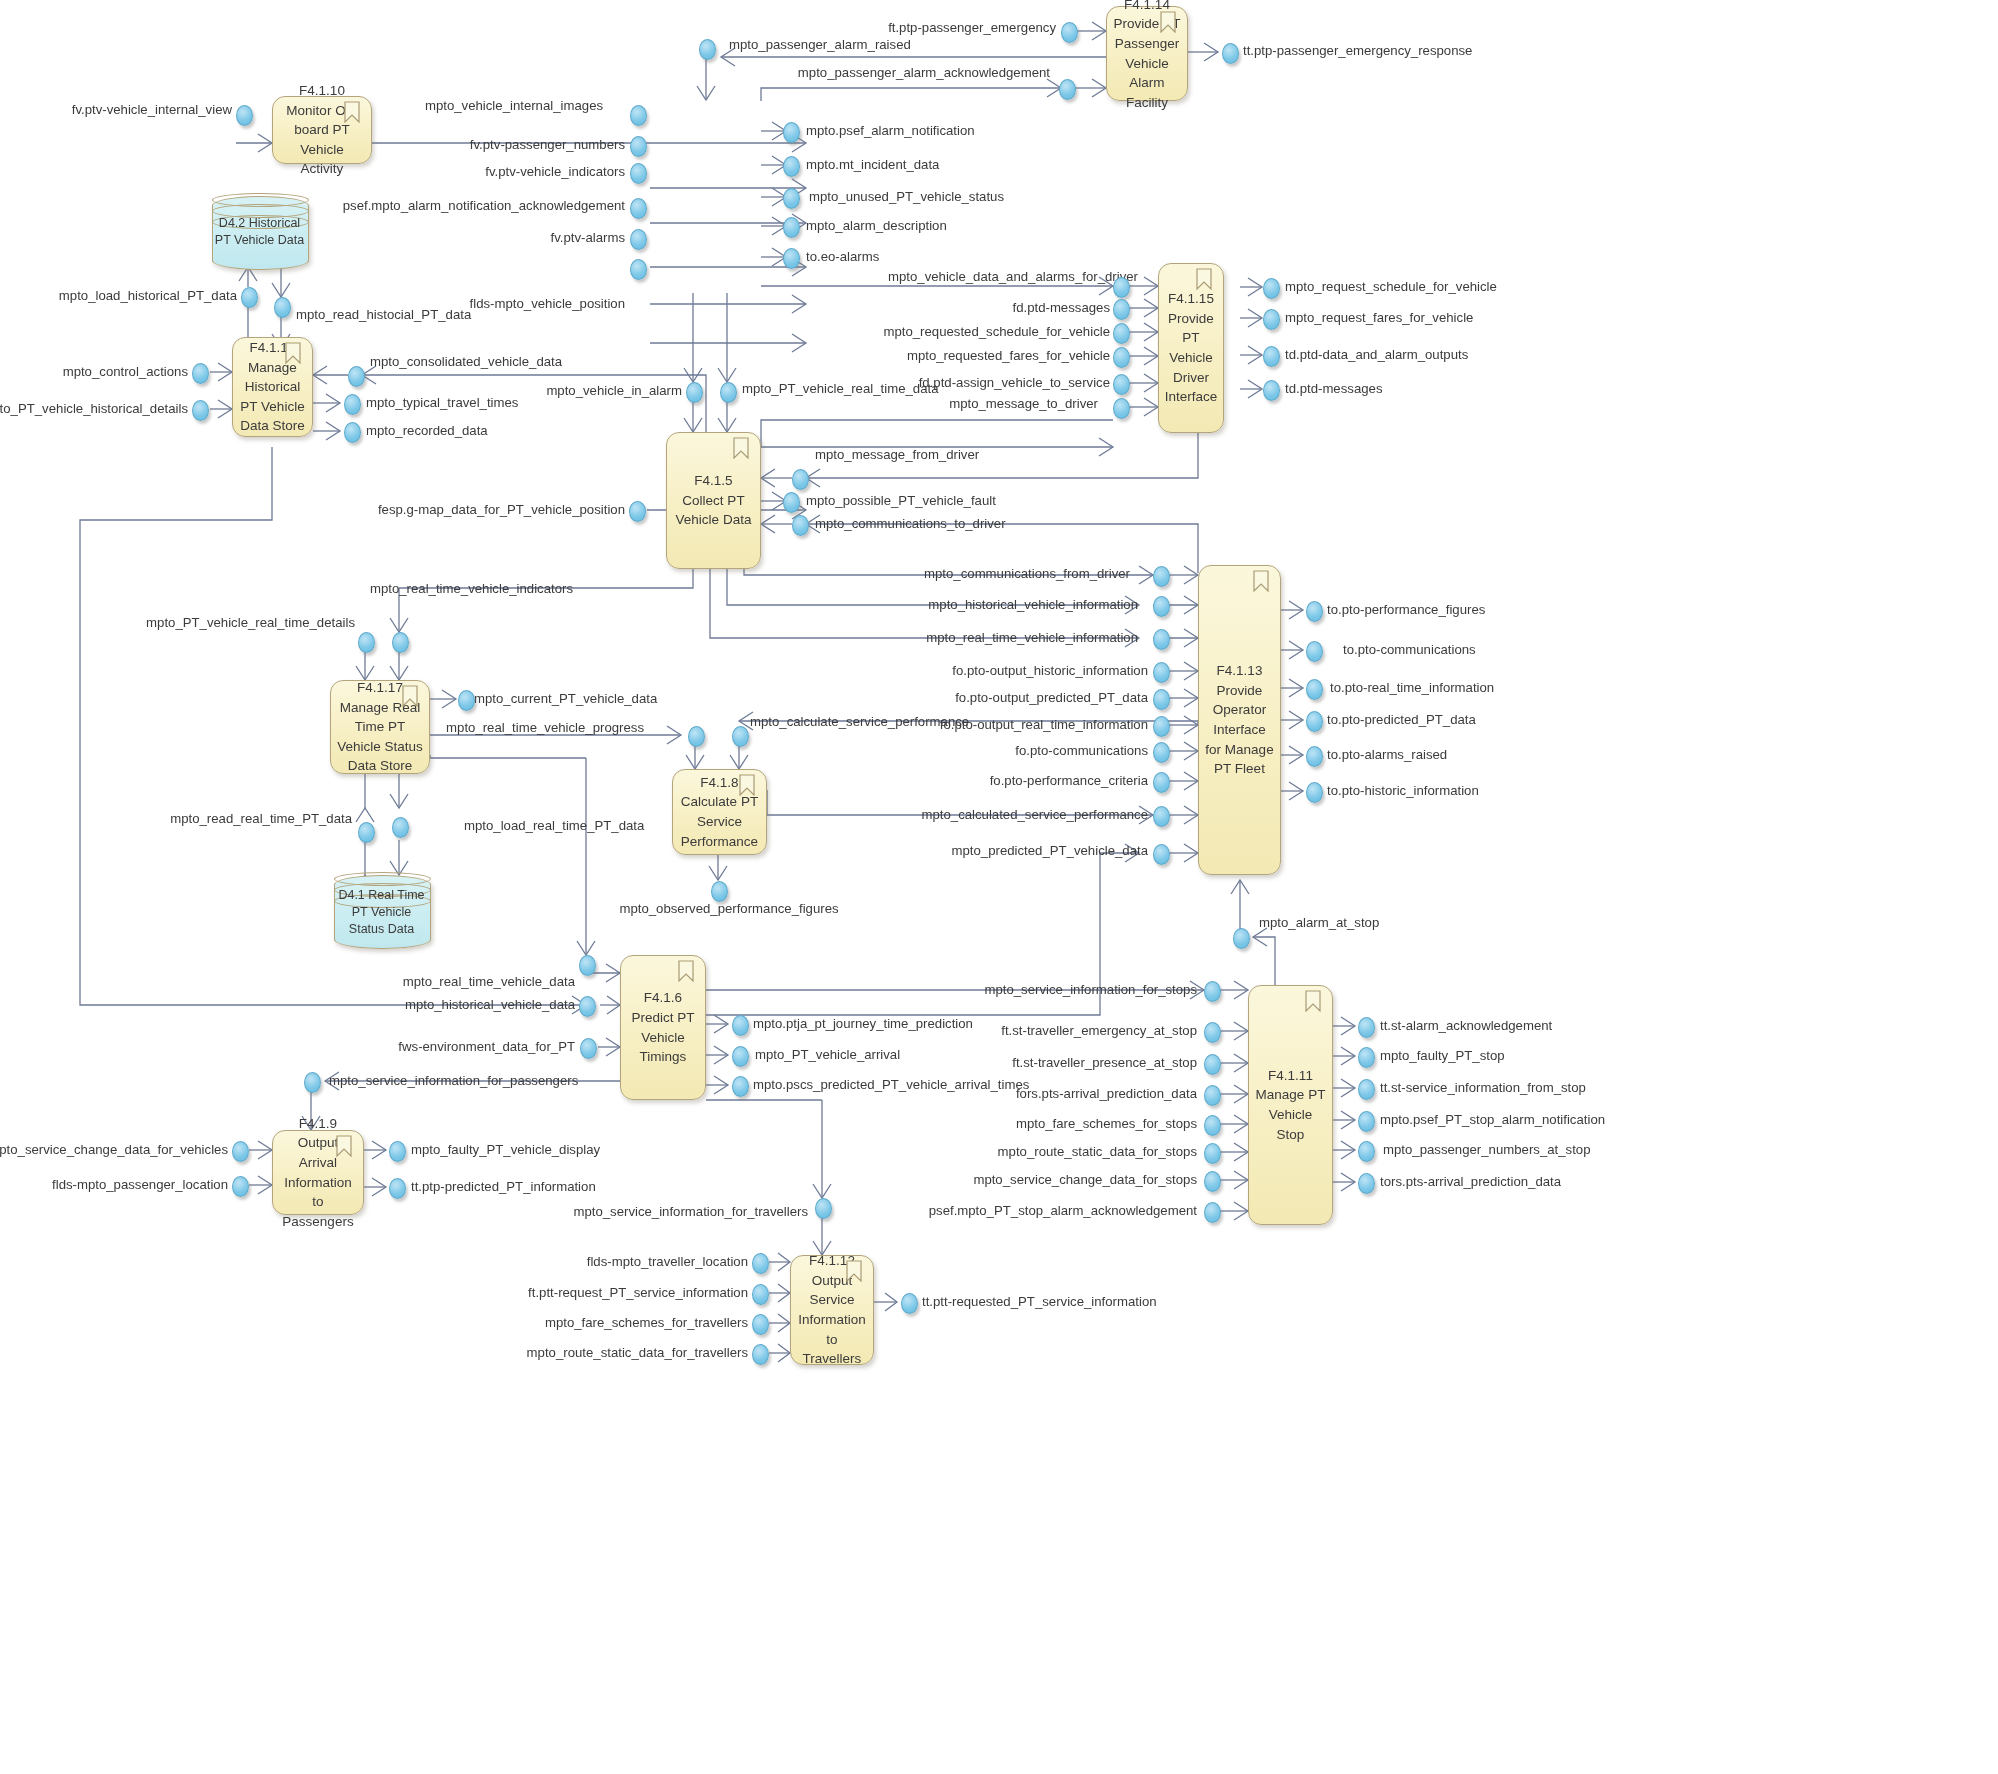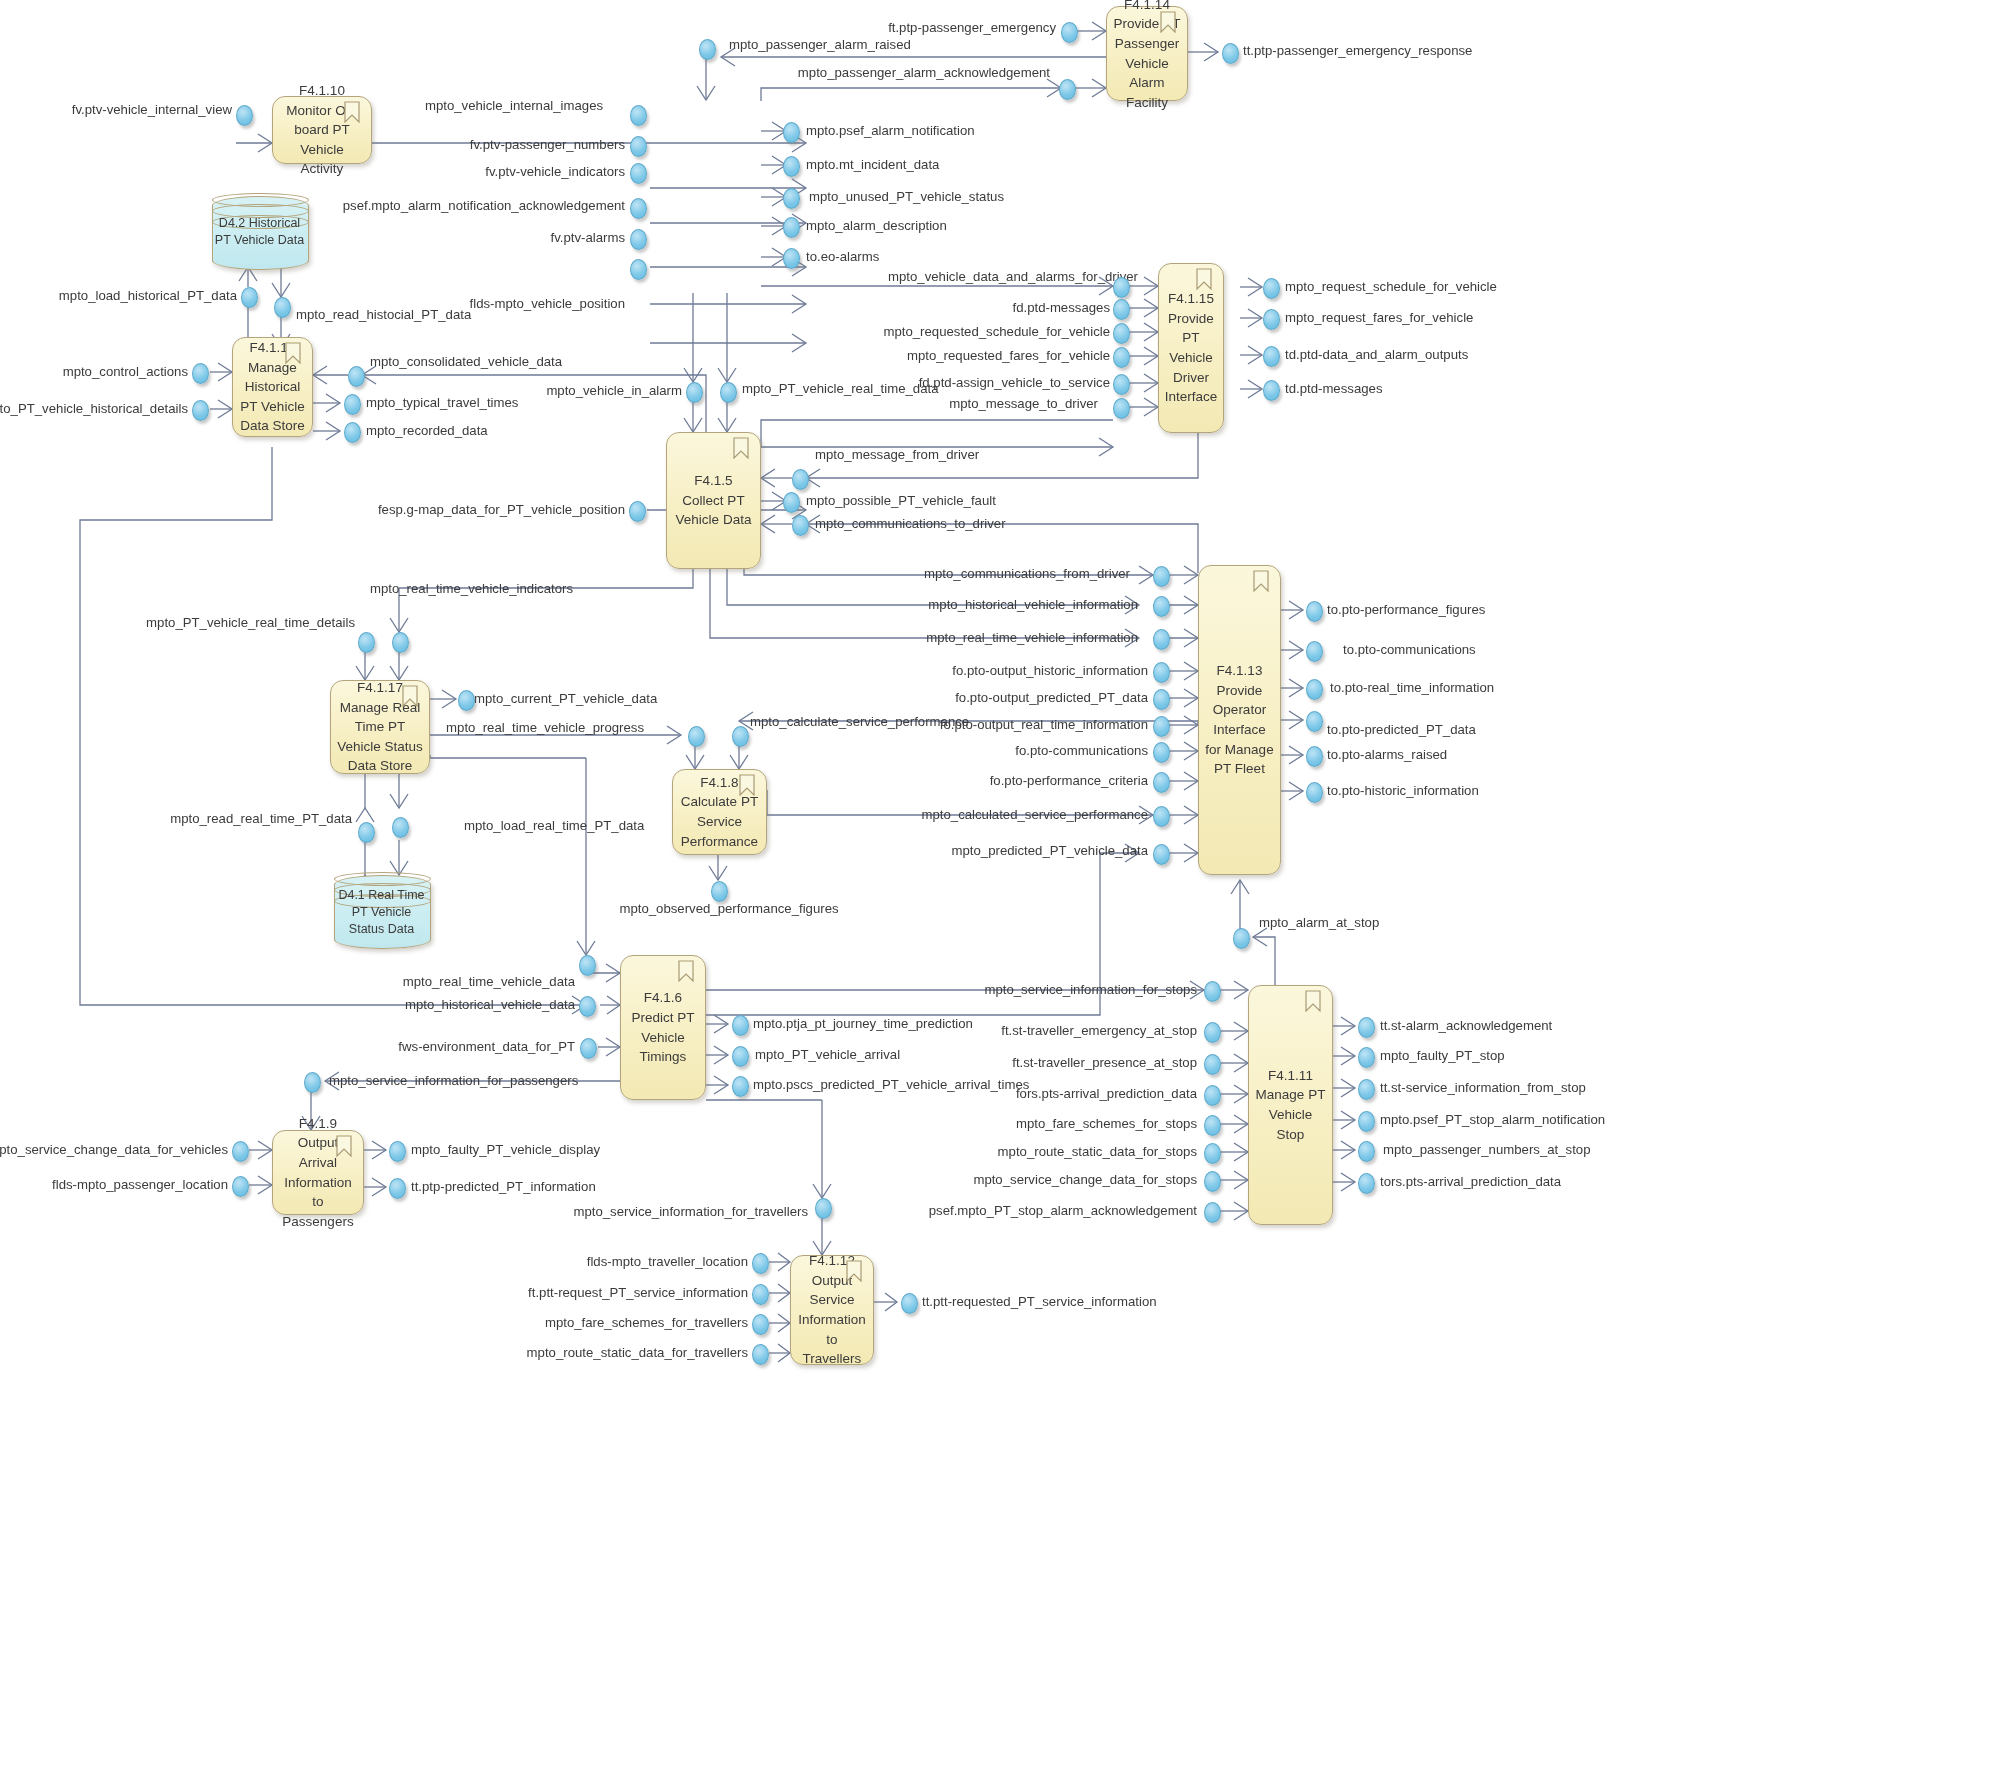--- a/index.html
+++ b/index.html
@@ -621,21 +621,21 @@
   <div class="lab r" style="left:1130px;top:574px;">mpto_communications_from_driver</div>
   <div class="lab r" style="left:355px;top:623px;">mpto_PT_vehicle_real_time_details</div>
   <div class="lab r" style="left:1138px;top:605px;">mpto_historical_vehicle_information</div>
   <div class="lab l" style="left:1327px;top:610px;">to.pto-performance_figures</div>
   <div class="lab r" style="left:1138px;top:638px;">mpto_real_time_vehicle_information</div>
   <div class="lab l" style="left:1327px;top:650px;margin-left:16px;">to.pto-communications</div>
   <div class="lab r" style="left:1148px;top:671px;">fo.pto-output_historic_information</div>
   <div class="lab l" style="left:1330px;top:688px;">to.pto-real_time_information</div>
   <div class="lab l" style="left:474px;top:699px;">mpto_current_PT_vehicle_data</div>
   <div class="lab r" style="left:1148px;top:698px;">fo.pto-output_predicted_PT_data</div>
-  <div class="lab l" style="left:1327px;top:720px;margin-top:10px;">to.pto-predicted_PT_data</div>
+  <div class="lab l" style="left:1327px;top:720px;">to.pto-predicted_PT_data</div>
   <div class="lab r" style="left:644px;top:728px;">mpto_real_time_vehicle_progress</div>
   <div class="lab l" style="left:750px;top:722px;">mpto_calculate_service_performance</div>
   <div class="lab r" style="left:1148px;top:725px;">fo.pto-output_real_time_information</div>
   <div class="lab l" style="left:1327px;top:755px;">to.pto-alarms_raised</div>
   <div class="lab r" style="left:1148px;top:751px;">fo.pto-communications</div>
   <div class="lab l" style="left:1327px;top:791px;">to.pto-historic_information</div>
   <div class="lab r" style="left:1148px;top:781px;">fo.pto-performance_criteria</div>
   <div class="lab r" style="left:352px;top:819px;">mpto_read_real_time_PT_data</div>
   <div class="lab l" style="left:416px;top:826px;margin-left:48px;">mpto_load_real_time_PT_data</div>
   <div class="lab r" style="left:1148px;top:815px;">mpto_calculated_service_performance</div>

